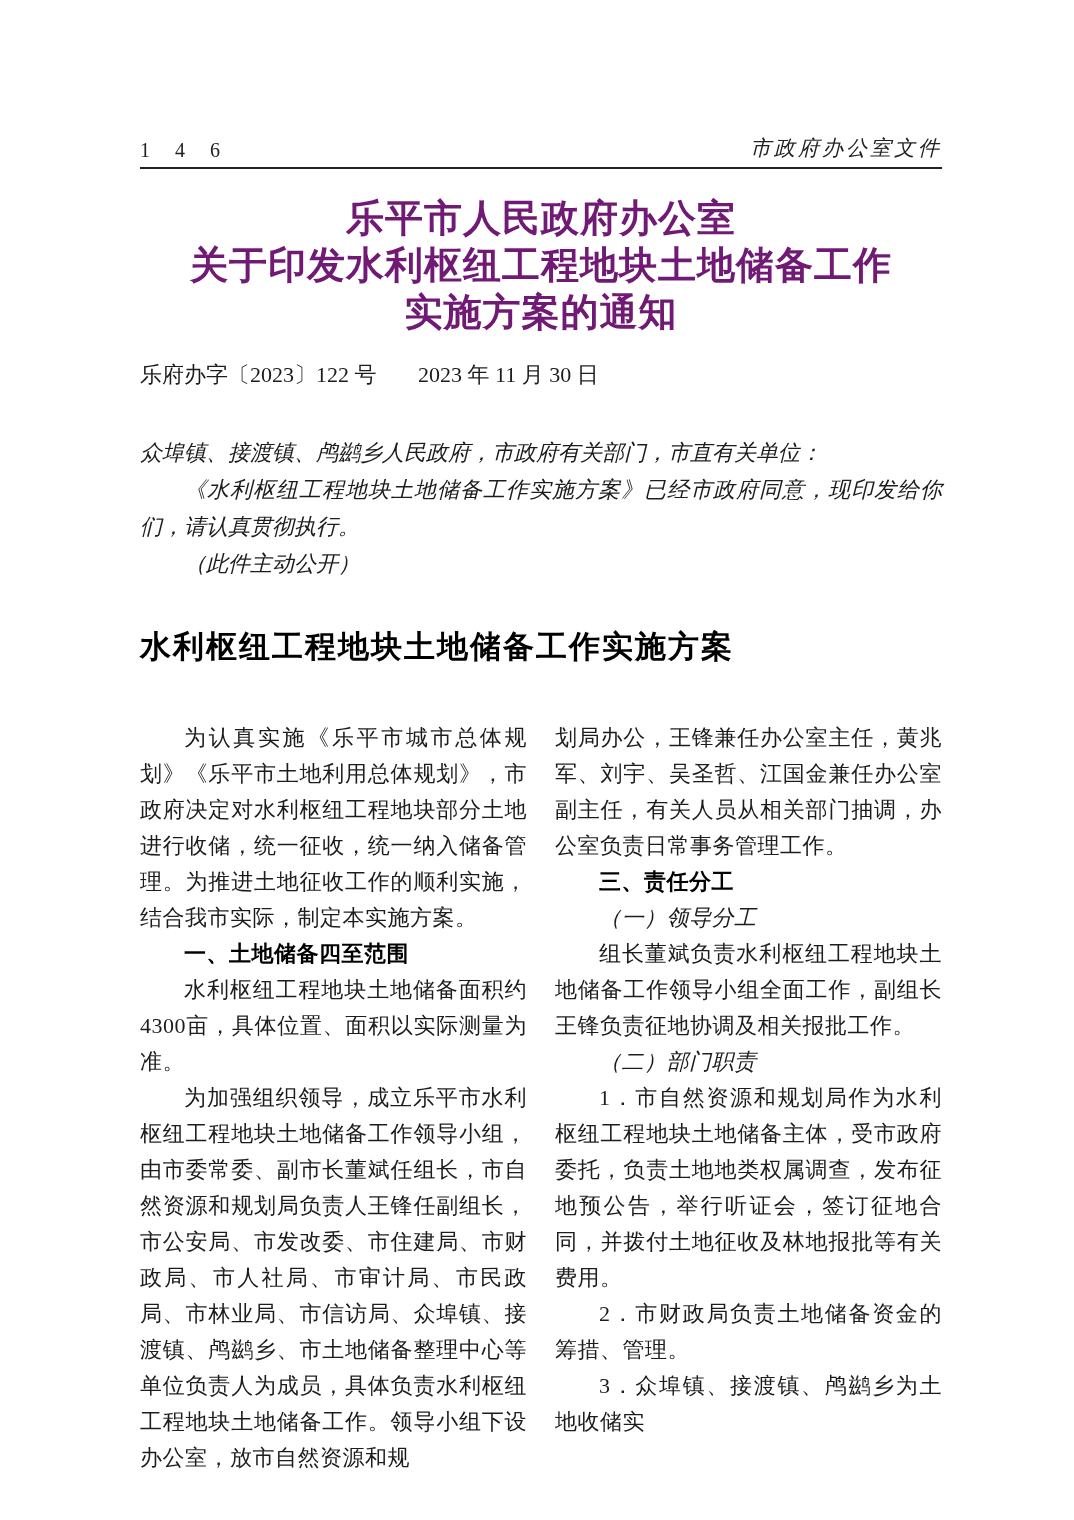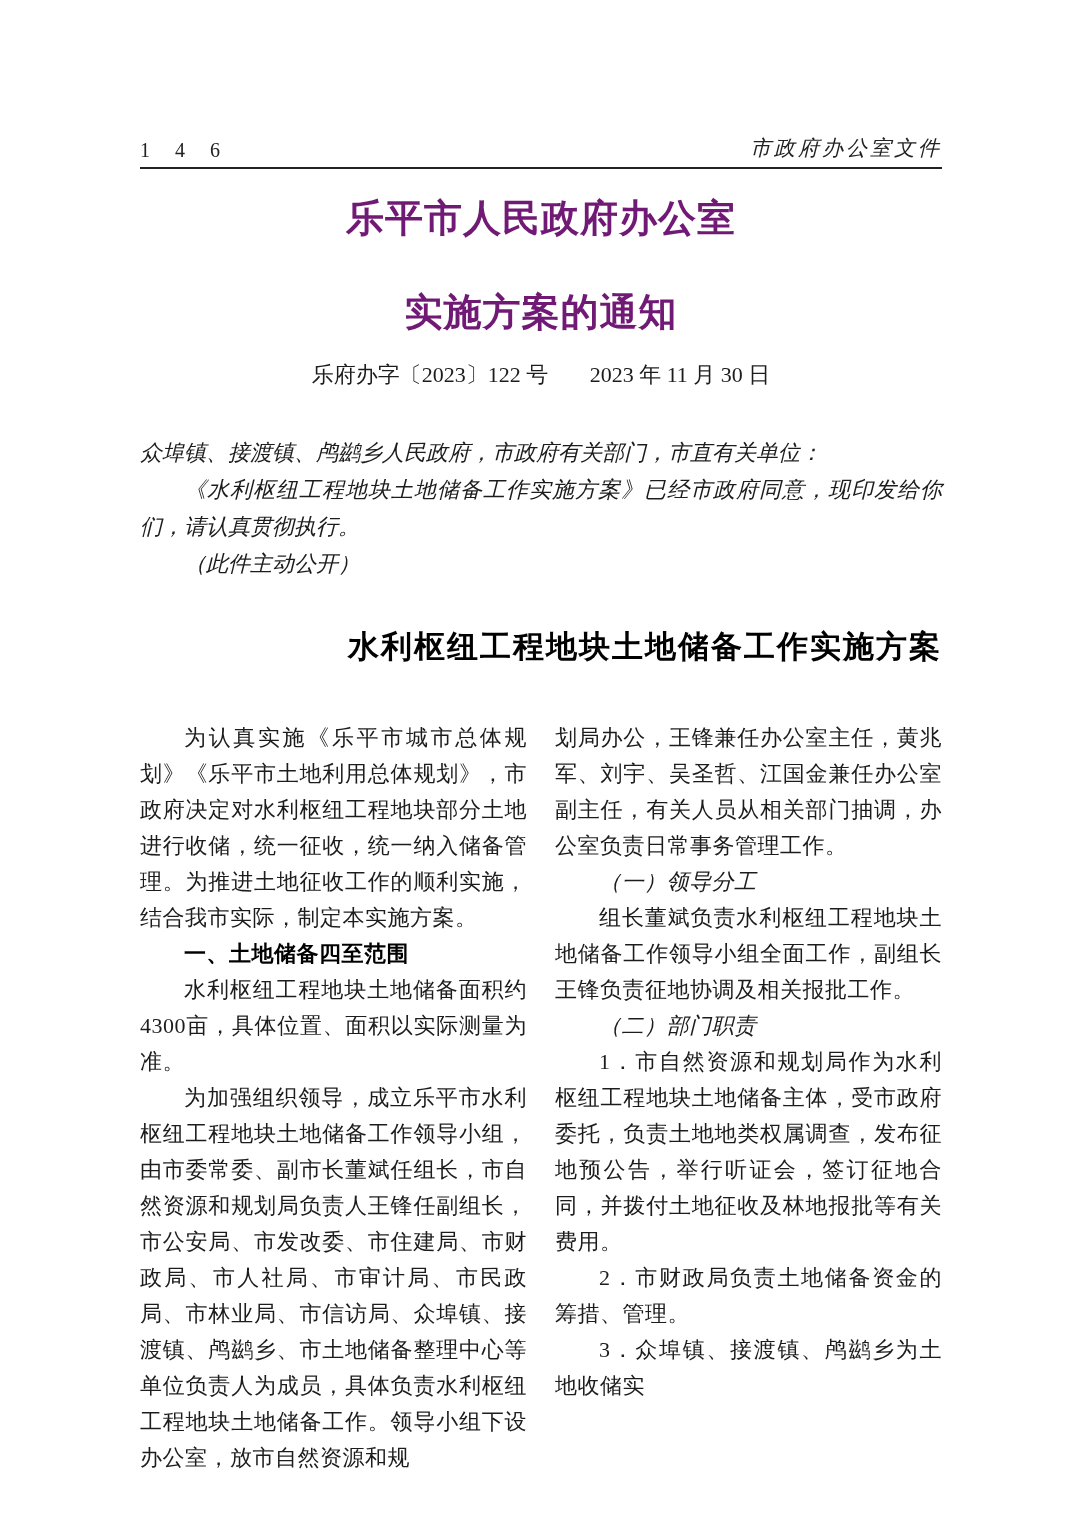--- a/index.html
+++ b/index.html
@@ -44,39 +44,38 @@
     font-weight: 700;
     font-size: 38px;
     line-height: 47px;
     letter-spacing: 1px;
     color: #701a75;
     font-family: "Liberation Serif", "DejaVu Serif", serif;
   }
   
   .doc-meta {
     margin-top: 24px;
-    text-align: center;
     font-size: 22px;
     color: #1c1c1c;
   }
   .doc-date { margin-left: 36px; }
   
   .notice-body {
     margin-top: 44px;
     font-style: italic;
     font-size: 22px;
     line-height: 37px;
     text-align: justify;
   }
   .notice-body p { margin: 0; }
   .notice-body p.indent { text-indent: 2em; }
   
   .plan-title {
     margin: 44px 0 0 0;
-    text-align: right;
+    text-align: left;
     font-family: "Liberation Sans", "DejaVu Sans", sans-serif;
     font-weight: 700;
     font-size: 31px;
     letter-spacing: 2px;
     color: #000;
   }
   
   .columns {
     display: flex;
     gap: 28px;
@@ -105,21 +104,21 @@
 
 <div class="page">
 
   <header class="page-header">
     <span class="page-num">1 4 6</span>
     <span class="header-right">市政府办公室文件</span>
   </header>
 
   <h1 class="doc-title">
     <span>乐平市人民政府办公室</span><br>
-    <br>
+    <span>关于印发水利枢纽工程地块土地储备工作</span><br>
     <span>实施方案的通知</span>
   </h1>
 
   <div class="doc-meta">
     <span>乐府办字〔2023〕122 号</span>
     <span class="doc-date">2023 年 11 月 30 日</span>
   </div>
 
   <div class="notice-body">
     <p>众埠镇、接渡镇、鸬鹚乡人民政府，市政府有关部门，市直有关单位：</p>
@@ -133,20 +132,21 @@
 
     <div class="col">
       <p class="indent">为认真实施《乐平市城市总体规划》《乐平市土地利用总体规划》，市政府决定对水利枢纽工程地块部分土地进行收储，统一征收，统一纳入储备管理。为推进土地征收工作的顺利实施，结合我市实际，制定本实施方案。</p>
       <p class="heading indent">一、土地储备四至范围</p>
       <p class="indent">水利枢纽工程地块土地储备面积约4300亩，具体位置、面积以实际测量为准。</p>
       <p class="indent">为加强组织领导，成立乐平市水利枢纽工程地块土地储备工作领导小组，由市委常委、副市长董斌任组长，市自然资源和规划局负责人王锋任副组长，市公安局、市发改委、市住建局、市财政局、市人社局、市审计局、市民政局、市林业局、市信访局、众埠镇、接渡镇、鸬鹚乡、市土地储备整理中心等单位负责人为成员，具体负责水利枢纽工程地块土地储备工作。领导小组下设办公室，放市自然资源和规</p>
     </div>
 
     <div class="col">
       <p>划局办公，王锋兼任办公室主任，黄兆军、刘宇、吴圣哲、江国金兼任办公室副主任，有关人员从相关部门抽调，办公室负责日常事务管理工作。</p>
+      <p class="heading indent">三、责任分工</p>
       <p class="subheading indent">（一）领导分工</p>
       <p class="indent">组长董斌负责水利枢纽工程地块土地储备工作领导小组全面工作，副组长王锋负责征地协调及相关报批工作。</p>
       <p class="subheading indent">（二）部门职责</p>
       <p class="indent">1．市自然资源和规划局作为水利枢纽工程地块土地储备主体，受市政府委托，负责土地地类权属调查，发布征地预公告，举行听证会，签订征地合同，并拨付土地征收及林地报批等有关费用。</p>
       <p class="indent">2．市财政局负责土地储备资金的筹措、管理。</p>
       <p class="indent">3．众埠镇、接渡镇、鸬鹚乡为土地收储实</p>
     </div>
 
   </div>
 

